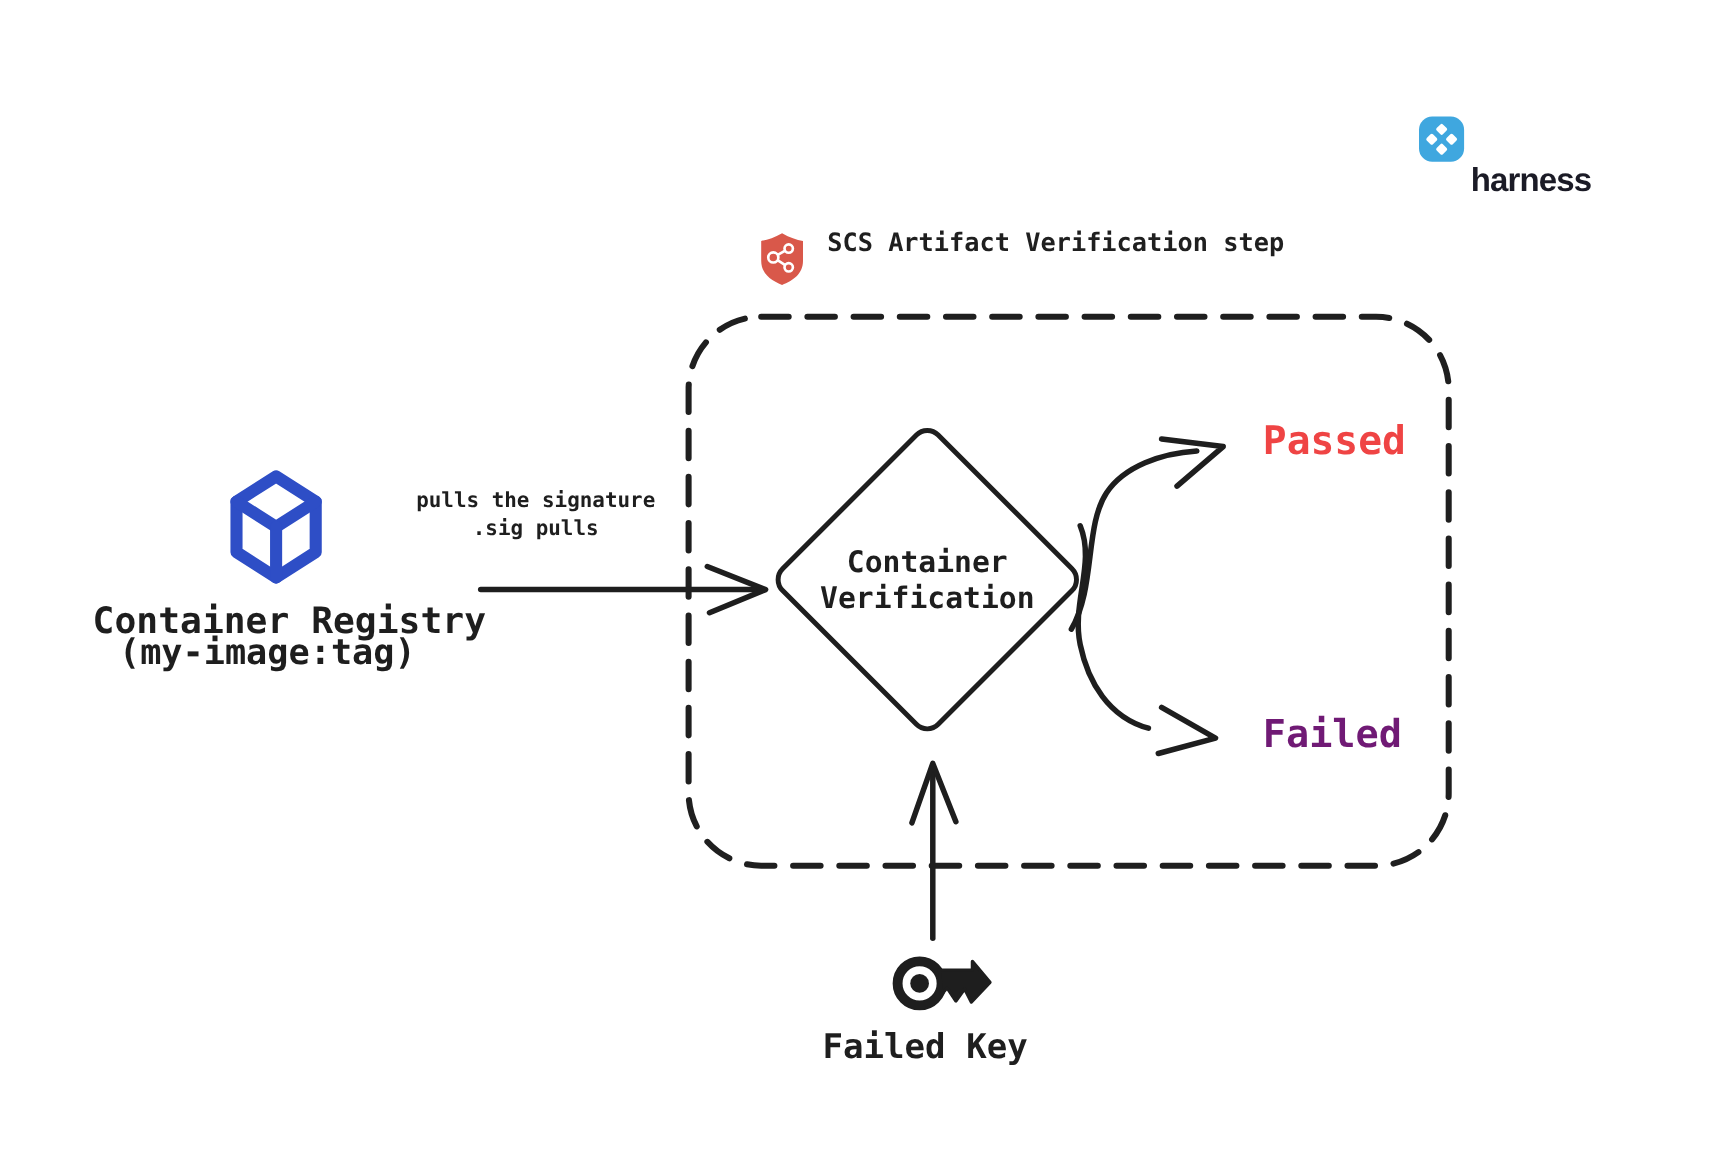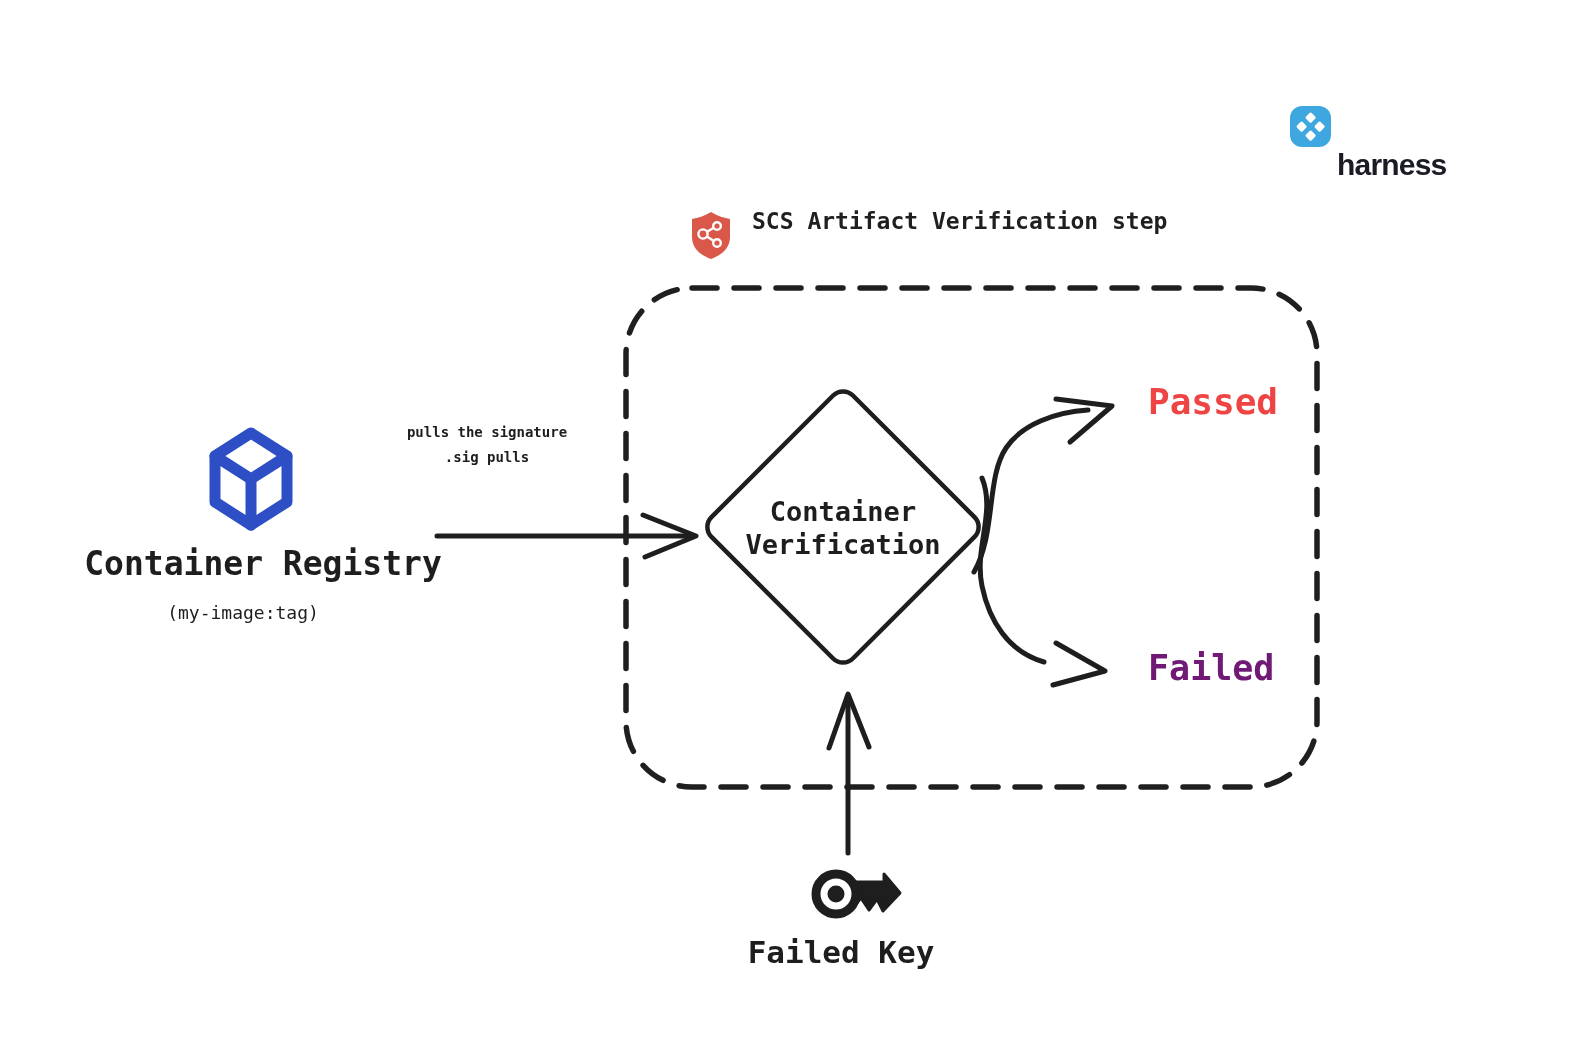--- a/index.html
+++ b/index.html
@@ -63,28 +63,28 @@
   
   .registry-label {
     left: 247px;
     top: 544px;
     font-size: 33px;
     font-weight: bold;
     margin-left: 16px;
   }
   .registry-sublabel {
     left: 243px;
-    top: 602px;
-    font-size: 18px;
-    font-weight: normal;
+    top: 574px;
+    font-size: 32px;
+    font-weight: bold;
   }
   .pull-label {
     left: 487px;
-    top: 420px;
-    font-size: 14px;
+    top: 443px;
+    font-size: 19px;
     font-weight: bold;
     line-height: 25px;
   }
   .diamond-label {
     left: 843px;
     top: 495px;
     font-size: 27px;
     font-weight: bold;
     line-height: 33px;
   }

